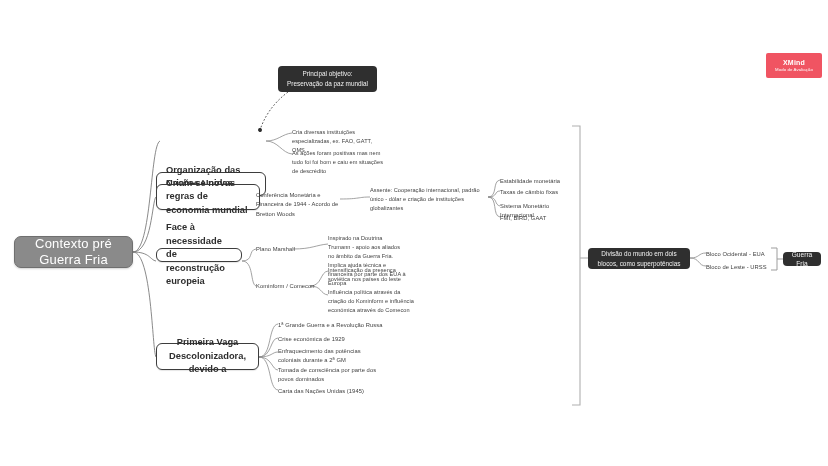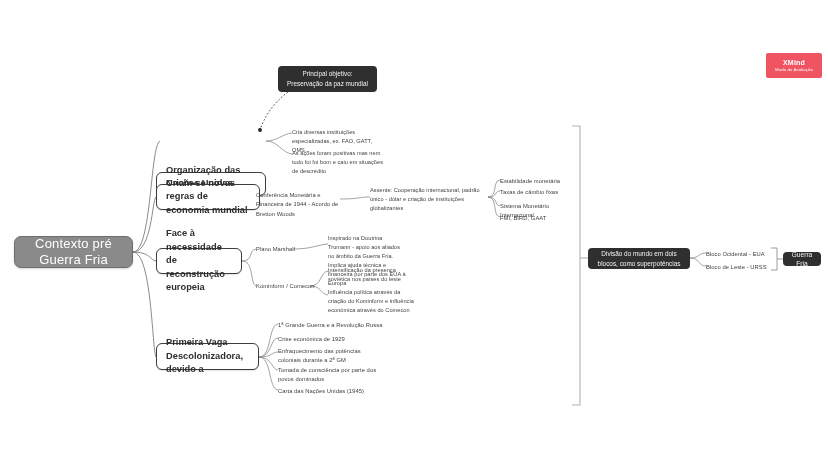--- a/index.html
+++ b/index.html
@@ -144,30 +144,30 @@
   <div class="node main-topic" style="left:156px;top:184px;width:104px;height:26px;">
     <span>Criam-se novas regras de economia mundial</span>
   </div>
   <div class="leaf md" style="left:256px;top:191px;width:84px;">Conferência Monetária e Financeira de 1944 - Acordo de Bretton Woods</div>
   <div class="leaf" style="left:370px;top:186px;width:118px;">Assente: Cooperação internacional, padrão único - dólar e criação de instituições globalizantes</div>
   <div class="leaf md" style="left:500px;top:177px;width:80px;">Estabilidade monetária</div>
   <div class="leaf md" style="left:500px;top:188px;width:80px;">Taxas de câmbio fixas</div>
   <div class="leaf md" style="left:500px;top:202px;width:80px;">Sistema Monetário Internacional</div>
   <div class="leaf md" style="left:500px;top:214px;width:80px;">FMI, BIRD, GAAT</div>
 
-  <div class="node main-topic" style="left:156px;top:248px;width:86px;height:26px;">
+  <div class="node main-topic" style="left:156px;top:248px;width:86px;height:14px;">
     <span>Face à necessidade de reconstrução europeia</span>
   </div>
   <div class="leaf md" style="left:256px;top:245px;width:60px;">Plano Marshall</div>
   <div class="leaf" style="left:328px;top:234px;width:78px;">Inspirado na Doutrina Trumann - apoio aos aliados no âmbito da Guerra Fria. Implica ajuda técnica e financeira por parte dos EUA à Europa</div>
   <div class="leaf md" style="left:256px;top:282px;width:62px;">Kominform / Comecon</div>
   <div class="leaf" style="left:328px;top:266px;width:88px;">Intensificação da presença soviética nos países do leste</div>
   <div class="leaf" style="left:328px;top:288px;width:88px;">Influência política através da criação do Kominform e influência económica através do Comecon</div>
 
-  <div class="node main-topic" style="left:156px;top:343px;width:103px;height:27px;">
+  <div class="node main-topic" style="left:156px;top:343px;width:103px;height:27px;text-align:center;">
     <span>Primeira Vaga Descolonizadora, devido a</span>
   </div>
   <div class="leaf md" style="left:278px;top:321px;width:110px;">1ª Grande Guerra e a Revolução Russa</div>
   <div class="leaf md" style="left:278px;top:335px;width:110px;">Crise económica de 1929</div>
   <div class="leaf md" style="left:278px;top:347px;width:104px;">Enfraquecimento das potências coloniais durante a 2ª GM</div>
   <div class="leaf md" style="left:278px;top:366px;width:104px;">Tomada de consciência por parte dos povos dominados</div>
   <div class="leaf md" style="left:278px;top:387px;width:110px;">Carta das Nações Unidas (1945)</div>
 
   <div class="node dark-box" style="left:588px;top:248px;width:102px;height:21px;">
     <span>Divisão do mundo em dois blocos, como superpotências</span>

